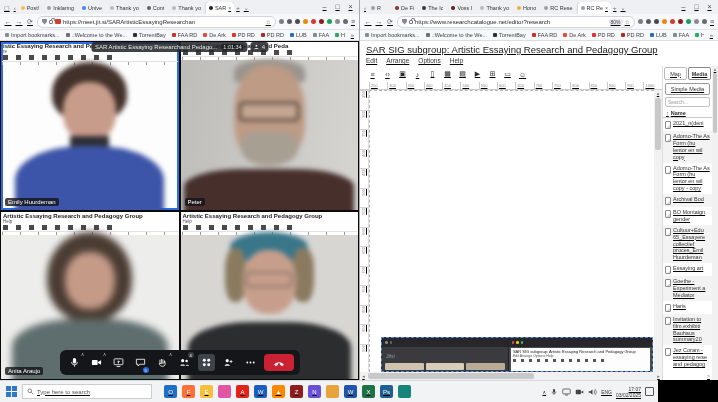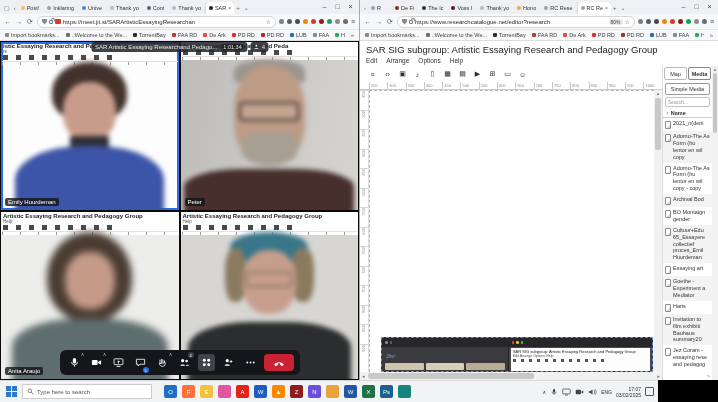--- a/index.html
+++ b/index.html
@@ -1,18 +1,18 @@
 <!DOCTYPE html>
 <html><head>
 <meta charset="utf-8">
 <style>
   * { box-sizing: border-box; margin: 0; padding: 0; }
   html,body { width:718px; height:402px; overflow:hidden; background:#000;
     font-family:"Liberation Sans","DejaVu Sans",sans-serif; }
-  .desktop { width:658px; height:402px; display:flex; flex-direction:column; }
+  .desktop { width:658px; height:402px; display:flex; flex-direction:column;text-decoration:underline; }
   .windows { height:380px; display:flex; }
   .win { width:359px; display:flex; flex-direction:column; background:#f9f9fb; position:relative; }
   .win.right { border-left:1px solid #a8a8ae; }
 
   
   .tabbar { height:14px; background:#eef0f3; display:flex; align-items:flex-end; padding:1px 2px 0 2px; font-size:5.5px; color:#333; }
   .tab { display:flex; align-items:center; gap:2px; padding:1px 3px; height:12px; max-width:38px; min-width:24px; border-radius:3px 3px 0 0; overflow:hidden; flex:0 1 auto; }
   .tab.active { background:#fff; box-shadow:0 0 2px rgba(0,0,0,.35); }
   .fav { width:4px; height:4px; border-radius:50%; flex:none; }
   .tlabel { white-space:nowrap; overflow:hidden; }

